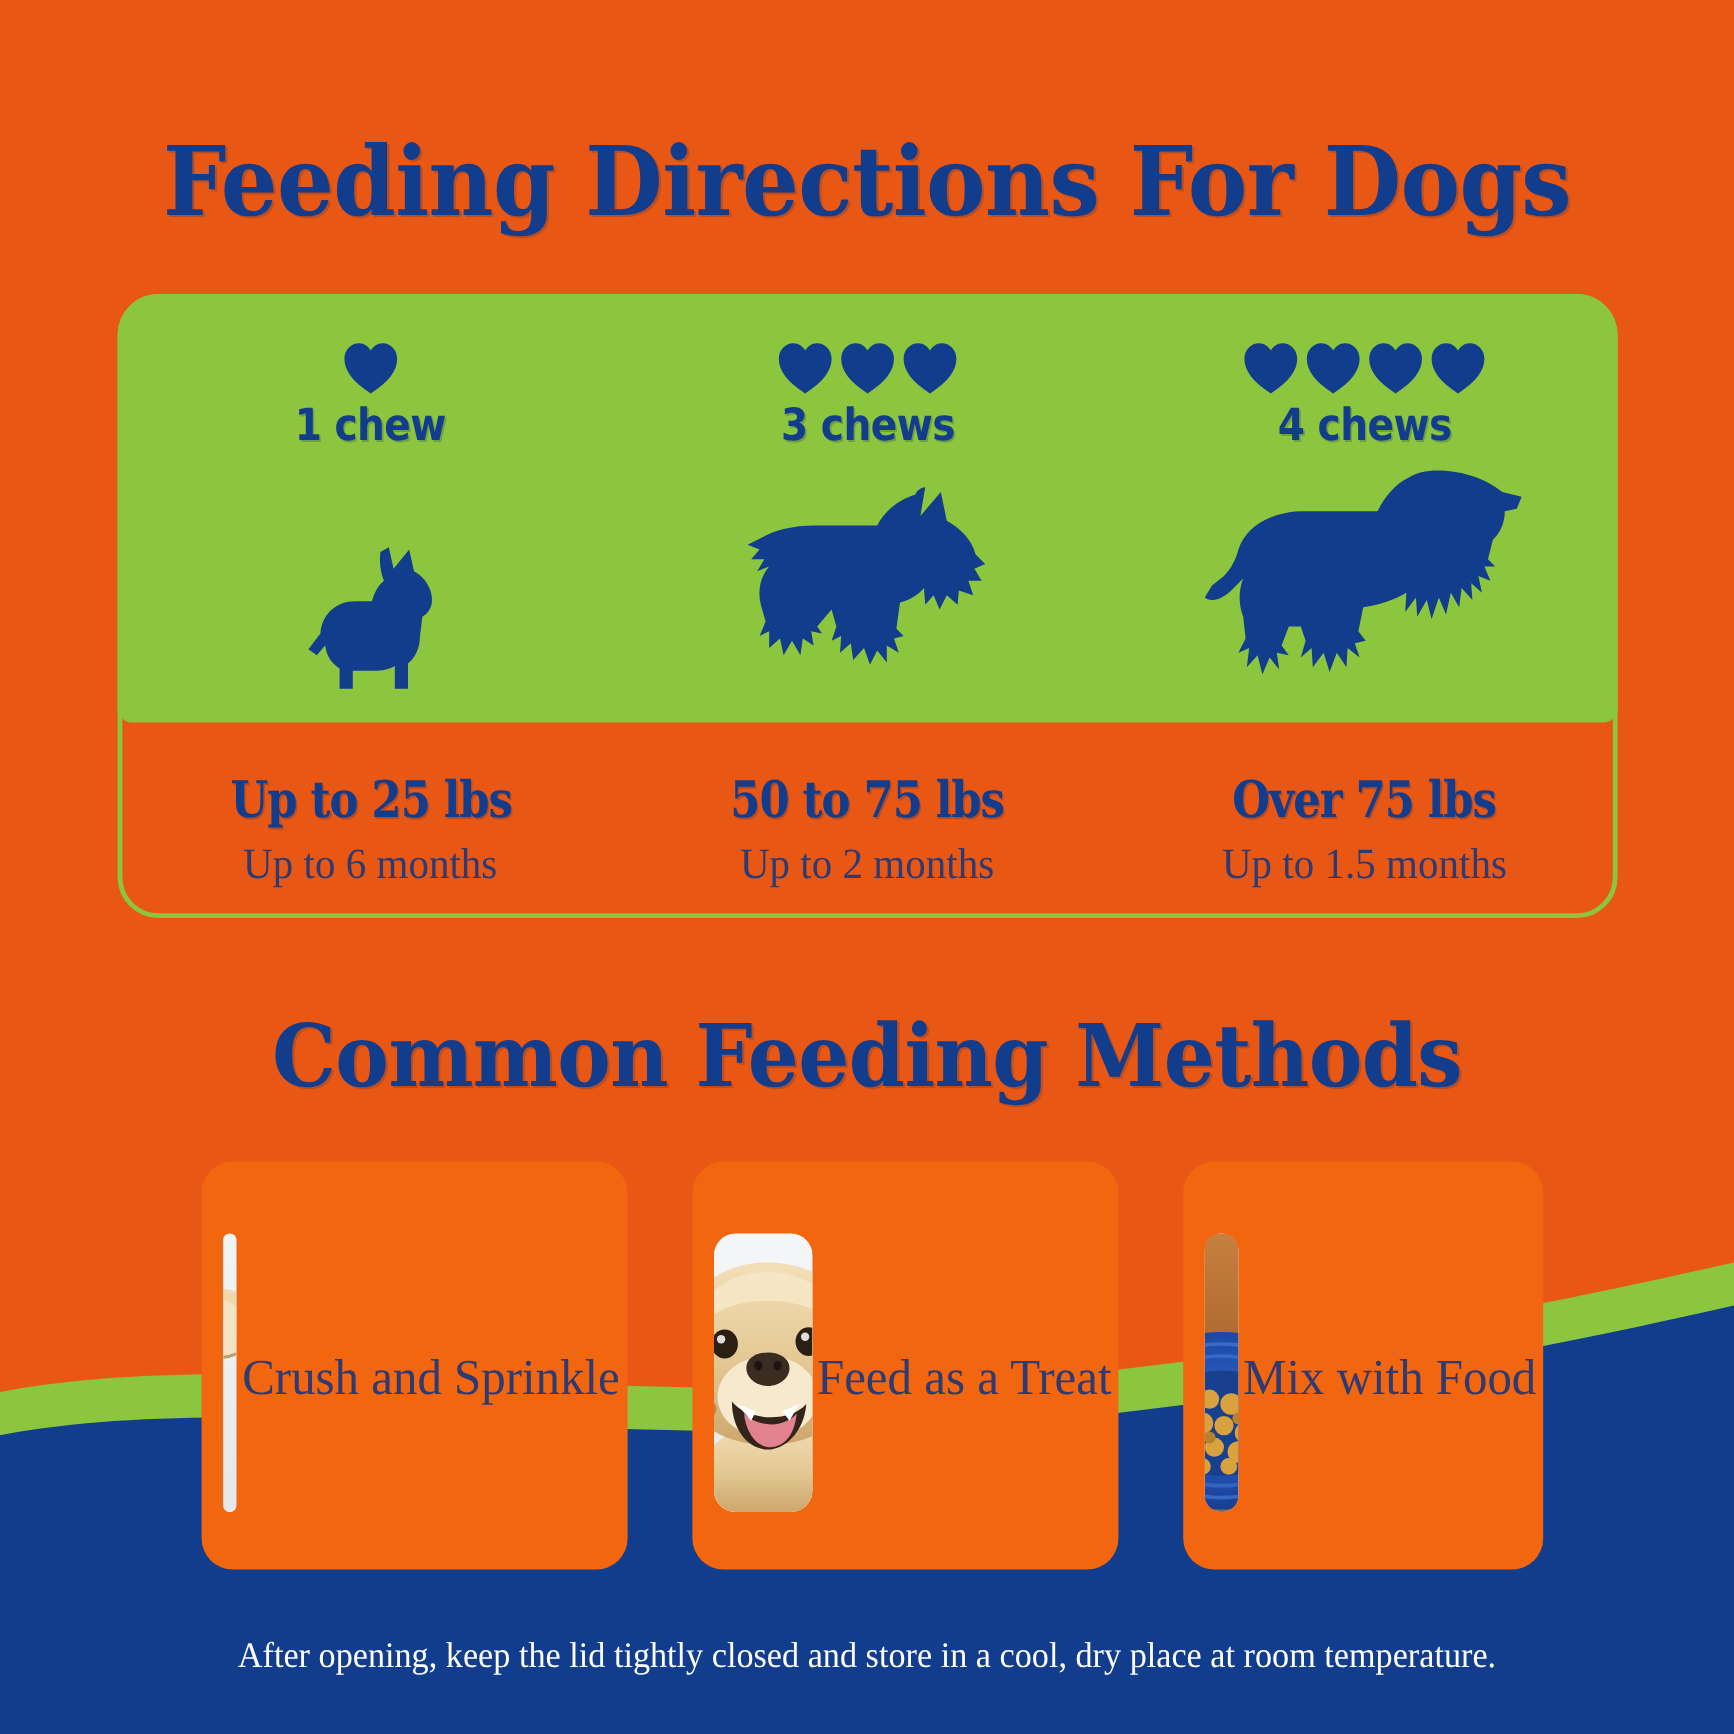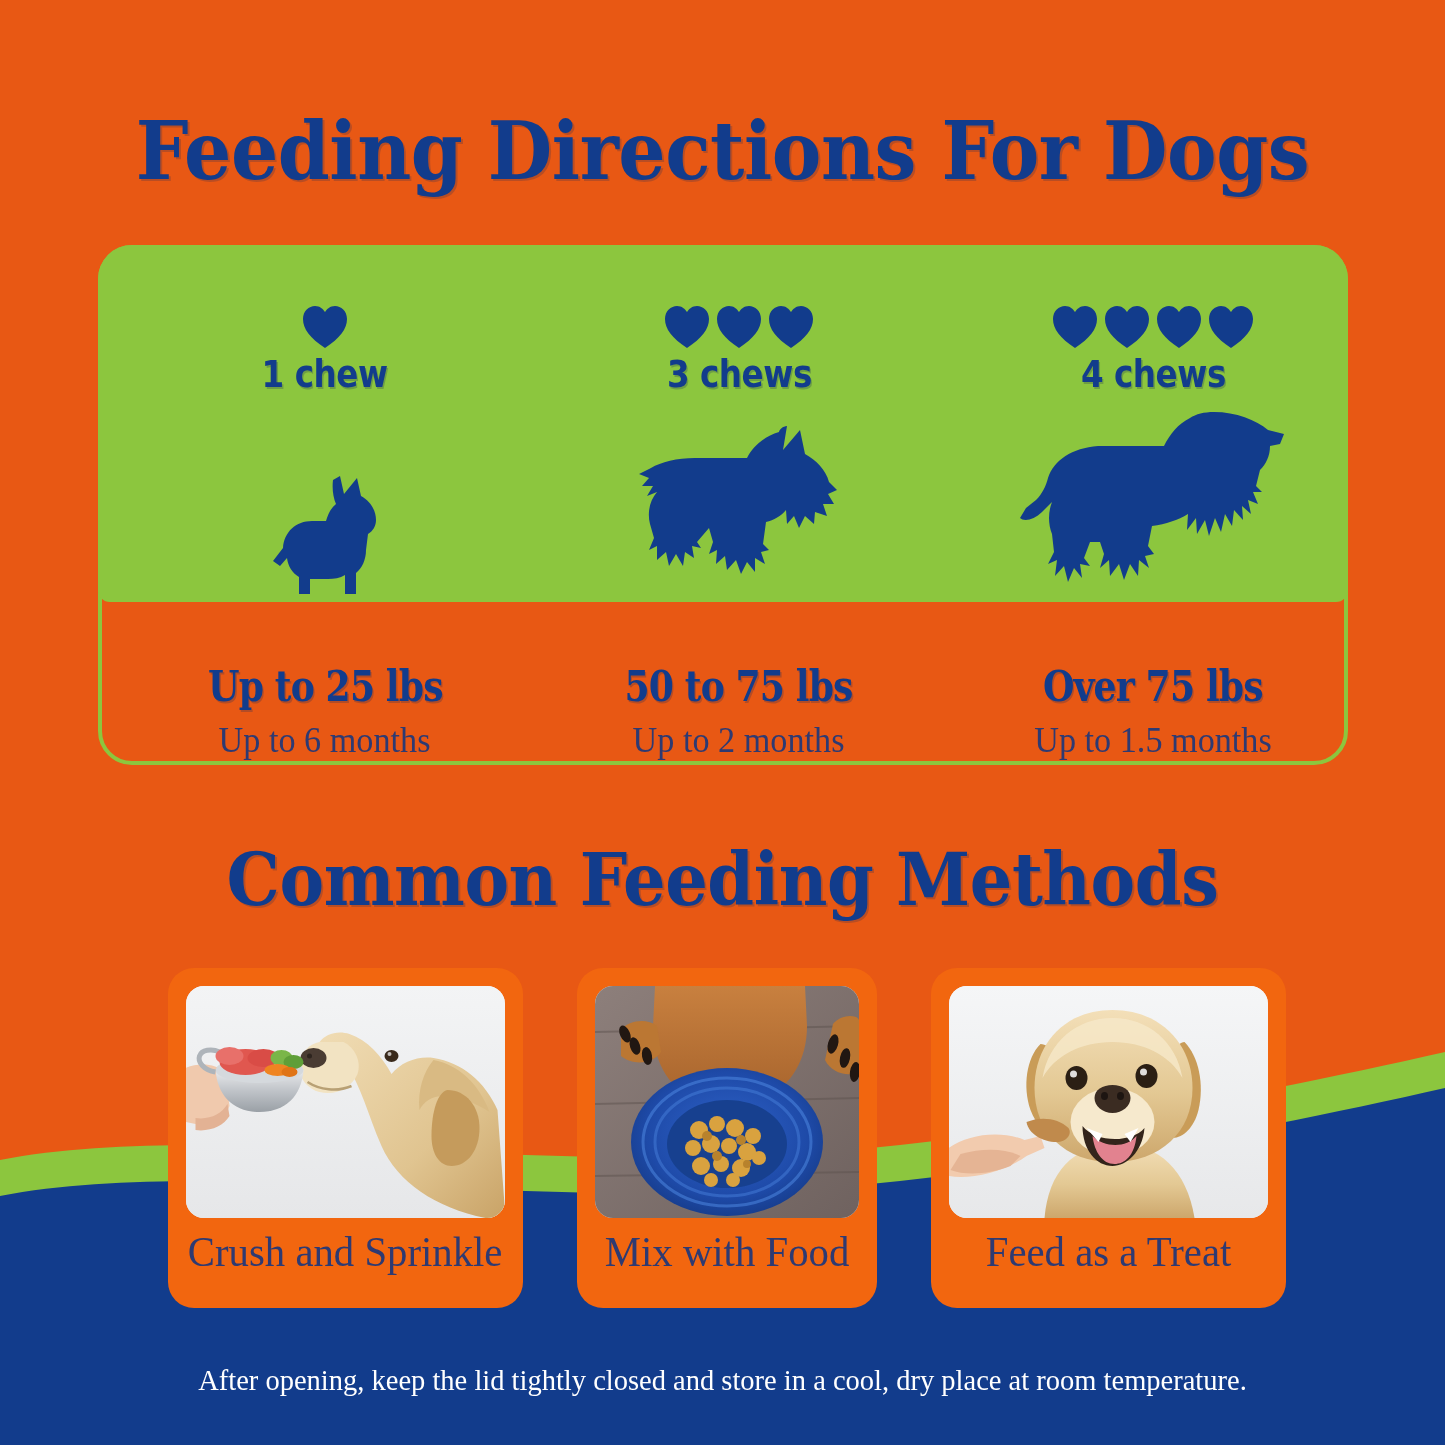--- a/index.html
+++ b/index.html
@@ -42,22 +42,22 @@
   #feeding-chart{
     position:absolute; left:98px; top:245px; width:1250px; height:520px;
     border:4px solid #8CC63E; border-radius:34px;
     z-index:3;
   }
   #chart-green-panel{
     position:absolute; left:-4px; top:-4px; width:1250px; height:357px;
     background:#8CC63E; border-radius:34px 34px 12px 12px;
   }
   #chart-columns{
-    position:absolute; left:16px; top:0; width:100%; height:100%;
-    display:flex; align-items:flex-end;
+    position:absolute; left:0; top:0; width:100%; height:100%;
+    display:flex; align-items:flex-start;
   }
   .chart-col{
     flex:1 1 0; display:flex; flex-direction:column; align-items:center;
     position:relative;
   }
   .chew-icons{
     height:62px; margin-top:18px;
     display:flex; align-items:flex-end; justify-content:center; gap:6px;
   }
   .chew{ width:46px; height:44px; display:block; }
@@ -87,22 +87,22 @@
     white-space:nowrap;
   }
 
   
   #method-cards{
     position:absolute; left:168px; top:968px; width:1118px; height:340px;
     display:flex; justify-content:space-between; z-index:5;
   }
   .method-card{
     width:355px; background:#F2660F; border-radius:26px;
-    padding:18px 18px 6px 18px;
-    display:flex; flex-direction:column; align-items:center;
+    padding:18px 2px 6px 18px;
+    display:flex; flex-direction:row; align-items:center;
   }
   .method-card.narrow{ width:300px; }
   .photo{
     width:100%; height:232px; border-radius:18px; overflow:hidden;
     position:relative; background:#eee;
   }
   .photo svg{ display:block; width:100%; height:100%; }
   .method-caption{
     font-family:"Liberation Serif", serif;
     font-size:42px; color:#2E3A72; margin-top:10px;
@@ -253,20 +253,70 @@
         <ellipse cx="60" cy="76" rx="26" ry="13" fill="#e0574f"></ellipse>
         <ellipse cx="44" cy="70" rx="14" ry="9" fill="#e8706a"></ellipse>
         <ellipse cx="78" cy="72" rx="16" ry="9" fill="#d94c46"></ellipse>
         <ellipse cx="96" cy="72" rx="11" ry="8" fill="#7ab648"></ellipse>
         <ellipse cx="108" cy="76" rx="10" ry="7" fill="#5f9e38"></ellipse>
         <ellipse cx="92" cy="84" rx="13" ry="6" fill="#ef8421"></ellipse>
         <ellipse cx="104" cy="86" rx="8" ry="5" fill="#e07416"></ellipse>
       </svg>
     </div>
     <div class="method-caption">Crush and Sprinkle</div>
+  </div>
+
+  <div class="method-card">
+    <div class="photo">
+      <svg viewBox="0 0 320 232" preserveAspectRatio="xMidYMid slice">
+        <defs>
+          <linearGradient id="p3bg" x1="0" y1="0" x2="0" y2="1">
+            <stop offset="0" stop-color="#f5f6f7"></stop>
+              <stop offset="1" stop-color="#e7e8ea"></stop>
+          </linearGradient>
+          <linearGradient id="fur3" x1="0" y1="0" x2="0" y2="1">
+            <stop offset="0" stop-color="#f3dfb8"></stop>
+              <stop offset="0.55" stop-color="#e3c893"></stop>
+              <stop offset="1" stop-color="#cda76c"></stop>
+          </linearGradient>
+        </defs>
+        <rect width="320" height="232" fill="url(#p3bg)"></rect>
+
+        <path d="M96 232 C100 186 124 160 166 158 C208 156 238 182 246 232 Z" fill="url(#fur3)"></path>
+
+        <path d="M92 58 C78 72 74 100 82 124 C90 146 108 154 120 144 C128 136 126 112 118 90 C112 72 102 58 92 58 Z" fill="#c99c58"></path>
+        <path d="M236 56 C250 70 256 98 250 124 C244 148 226 158 214 148 C206 140 208 114 216 90 C222 72 228 56 236 56 Z" fill="#c99c58"></path>
+
+        <path d="M164 24 C212 24 244 58 244 102 C244 146 212 176 164 176 C116 176 86 146 86 102 C86 58 116 24 164 24 Z" fill="url(#fur3)"></path>
+
+        <path d="M164 32 C200 32 228 56 234 92 C222 70 196 56 164 56 C132 56 106 70 94 92 C100 56 128 32 164 32 Z" fill="#f6e8c9" opacity="0.8"></path>
+
+        <ellipse cx="128" cy="92" rx="11" ry="12" fill="#2b1f14"></ellipse>
+        <circle cx="125" cy="88" r="3.5" fill="#fff" opacity="0.85"></circle>
+        <ellipse cx="198" cy="90" rx="11" ry="12" fill="#2b1f14"></ellipse>
+        <circle cx="195" cy="86" r="3.5" fill="#fff" opacity="0.85"></circle>
+
+        <ellipse cx="164" cy="136" rx="42" ry="34" fill="#f6e9cd"></ellipse>
+
+        <path d="M146 112 C146 104 154 99 164 99 C174 99 182 104 182 112 C182 120 174 127 164 127 C154 127 146 120 146 112 Z" fill="#3b2c22"></path>
+        <ellipse cx="156" cy="110" rx="3.5" ry="4" fill="#1d1511"></ellipse>
+        <ellipse cx="172" cy="110" rx="3.5" ry="4" fill="#1d1511"></ellipse>
+
+        <path d="M134 140 C146 156 182 158 196 142 C194 166 178 180 164 180 C148 180 134 164 134 140 Z" fill="#33241b"></path>
+        <path d="M144 150 C156 162 178 162 188 150 C186 170 176 178 166 178 C154 178 146 166 144 150 Z" fill="#e2828f"></path>
+        <path d="M138 142 L154 148 L150 156 Z" fill="#fff"></path>
+        <path d="M190 142 L176 148 L182 156 Z" fill="#fff"></path>
+
+        <path d="M0 162 C20 148 52 144 76 154 L92 150 L96 162 L78 170 C56 186 22 194 0 190 Z" fill="#f2cbae"></path>
+        <path d="M12 168 C34 162 56 162 72 170 L62 180 C42 188 18 190 2 184 Z" fill="#e5b494"></path>
+
+        <path d="M78 136 C92 130 110 132 120 142 C124 148 118 156 108 156 C94 156 80 148 78 136 Z" fill="#c08a4c"></path>
+      </svg>
+    </div>
+    <div class="method-caption">Feed as a Treat</div>
   </div>
 
   <div class="method-card narrow">
     <div class="photo">
       <svg viewBox="0 0 264 232" preserveAspectRatio="xMidYMid slice">
         <defs>
           <linearGradient id="floor2" x1="0" y1="0" x2="1" y2="1">
             <stop offset="0" stop-color="#8d7f7b"></stop>
               <stop offset="1" stop-color="#6f625f"></stop>
           </linearGradient>
@@ -329,65 +379,15 @@
           <circle cx="112" cy="150" r="5"></circle>
             <circle cx="146" cy="154" r="5"></circle>
           <circle cx="122" cy="170" r="5"></circle>
             <circle cx="152" cy="178" r="4"></circle>
         </g>
       </svg>
     </div>
     <div class="method-caption">Mix with Food</div>
   </div>
 
-  <div class="method-card">
-    <div class="photo">
-      <svg viewBox="0 0 320 232" preserveAspectRatio="xMidYMid slice">
-        <defs>
-          <linearGradient id="p3bg" x1="0" y1="0" x2="0" y2="1">
-            <stop offset="0" stop-color="#f5f6f7"></stop>
-              <stop offset="1" stop-color="#e7e8ea"></stop>
-          </linearGradient>
-          <linearGradient id="fur3" x1="0" y1="0" x2="0" y2="1">
-            <stop offset="0" stop-color="#f3dfb8"></stop>
-              <stop offset="0.55" stop-color="#e3c893"></stop>
-              <stop offset="1" stop-color="#cda76c"></stop>
-          </linearGradient>
-        </defs>
-        <rect width="320" height="232" fill="url(#p3bg)"></rect>
-
-        <path d="M96 232 C100 186 124 160 166 158 C208 156 238 182 246 232 Z" fill="url(#fur3)"></path>
-
-        <path d="M92 58 C78 72 74 100 82 124 C90 146 108 154 120 144 C128 136 126 112 118 90 C112 72 102 58 92 58 Z" fill="#c99c58"></path>
-        <path d="M236 56 C250 70 256 98 250 124 C244 148 226 158 214 148 C206 140 208 114 216 90 C222 72 228 56 236 56 Z" fill="#c99c58"></path>
-
-        <path d="M164 24 C212 24 244 58 244 102 C244 146 212 176 164 176 C116 176 86 146 86 102 C86 58 116 24 164 24 Z" fill="url(#fur3)"></path>
-
-        <path d="M164 32 C200 32 228 56 234 92 C222 70 196 56 164 56 C132 56 106 70 94 92 C100 56 128 32 164 32 Z" fill="#f6e8c9" opacity="0.8"></path>
-
-        <ellipse cx="128" cy="92" rx="11" ry="12" fill="#2b1f14"></ellipse>
-        <circle cx="125" cy="88" r="3.5" fill="#fff" opacity="0.85"></circle>
-        <ellipse cx="198" cy="90" rx="11" ry="12" fill="#2b1f14"></ellipse>
-        <circle cx="195" cy="86" r="3.5" fill="#fff" opacity="0.85"></circle>
-
-        <ellipse cx="164" cy="136" rx="42" ry="34" fill="#f6e9cd"></ellipse>
-
-        <path d="M146 112 C146 104 154 99 164 99 C174 99 182 104 182 112 C182 120 174 127 164 127 C154 127 146 120 146 112 Z" fill="#3b2c22"></path>
-        <ellipse cx="156" cy="110" rx="3.5" ry="4" fill="#1d1511"></ellipse>
-        <ellipse cx="172" cy="110" rx="3.5" ry="4" fill="#1d1511"></ellipse>
-
-        <path d="M134 140 C146 156 182 158 196 142 C194 166 178 180 164 180 C148 180 134 164 134 140 Z" fill="#33241b"></path>
-        <path d="M144 150 C156 162 178 162 188 150 C186 170 176 178 166 178 C154 178 146 166 144 150 Z" fill="#e2828f"></path>
-        <path d="M138 142 L154 148 L150 156 Z" fill="#fff"></path>
-        <path d="M190 142 L176 148 L182 156 Z" fill="#fff"></path>
-
-        <path d="M0 162 C20 148 52 144 76 154 L92 150 L96 162 L78 170 C56 186 22 194 0 190 Z" fill="#f2cbae"></path>
-        <path d="M12 168 C34 162 56 162 72 170 L62 180 C42 188 18 190 2 184 Z" fill="#e5b494"></path>
-
-        <path d="M78 136 C92 130 110 132 120 142 C124 148 118 156 108 156 C94 156 80 148 78 136 Z" fill="#c08a4c"></path>
-      </svg>
-    </div>
-    <div class="method-caption">Feed as a Treat</div>
-  </div>
-
 </div>
 
 <div id="footer-note">After opening, keep the lid tightly closed and store in a cool, dry place at room temperature.</div>
 
 </body></html>

